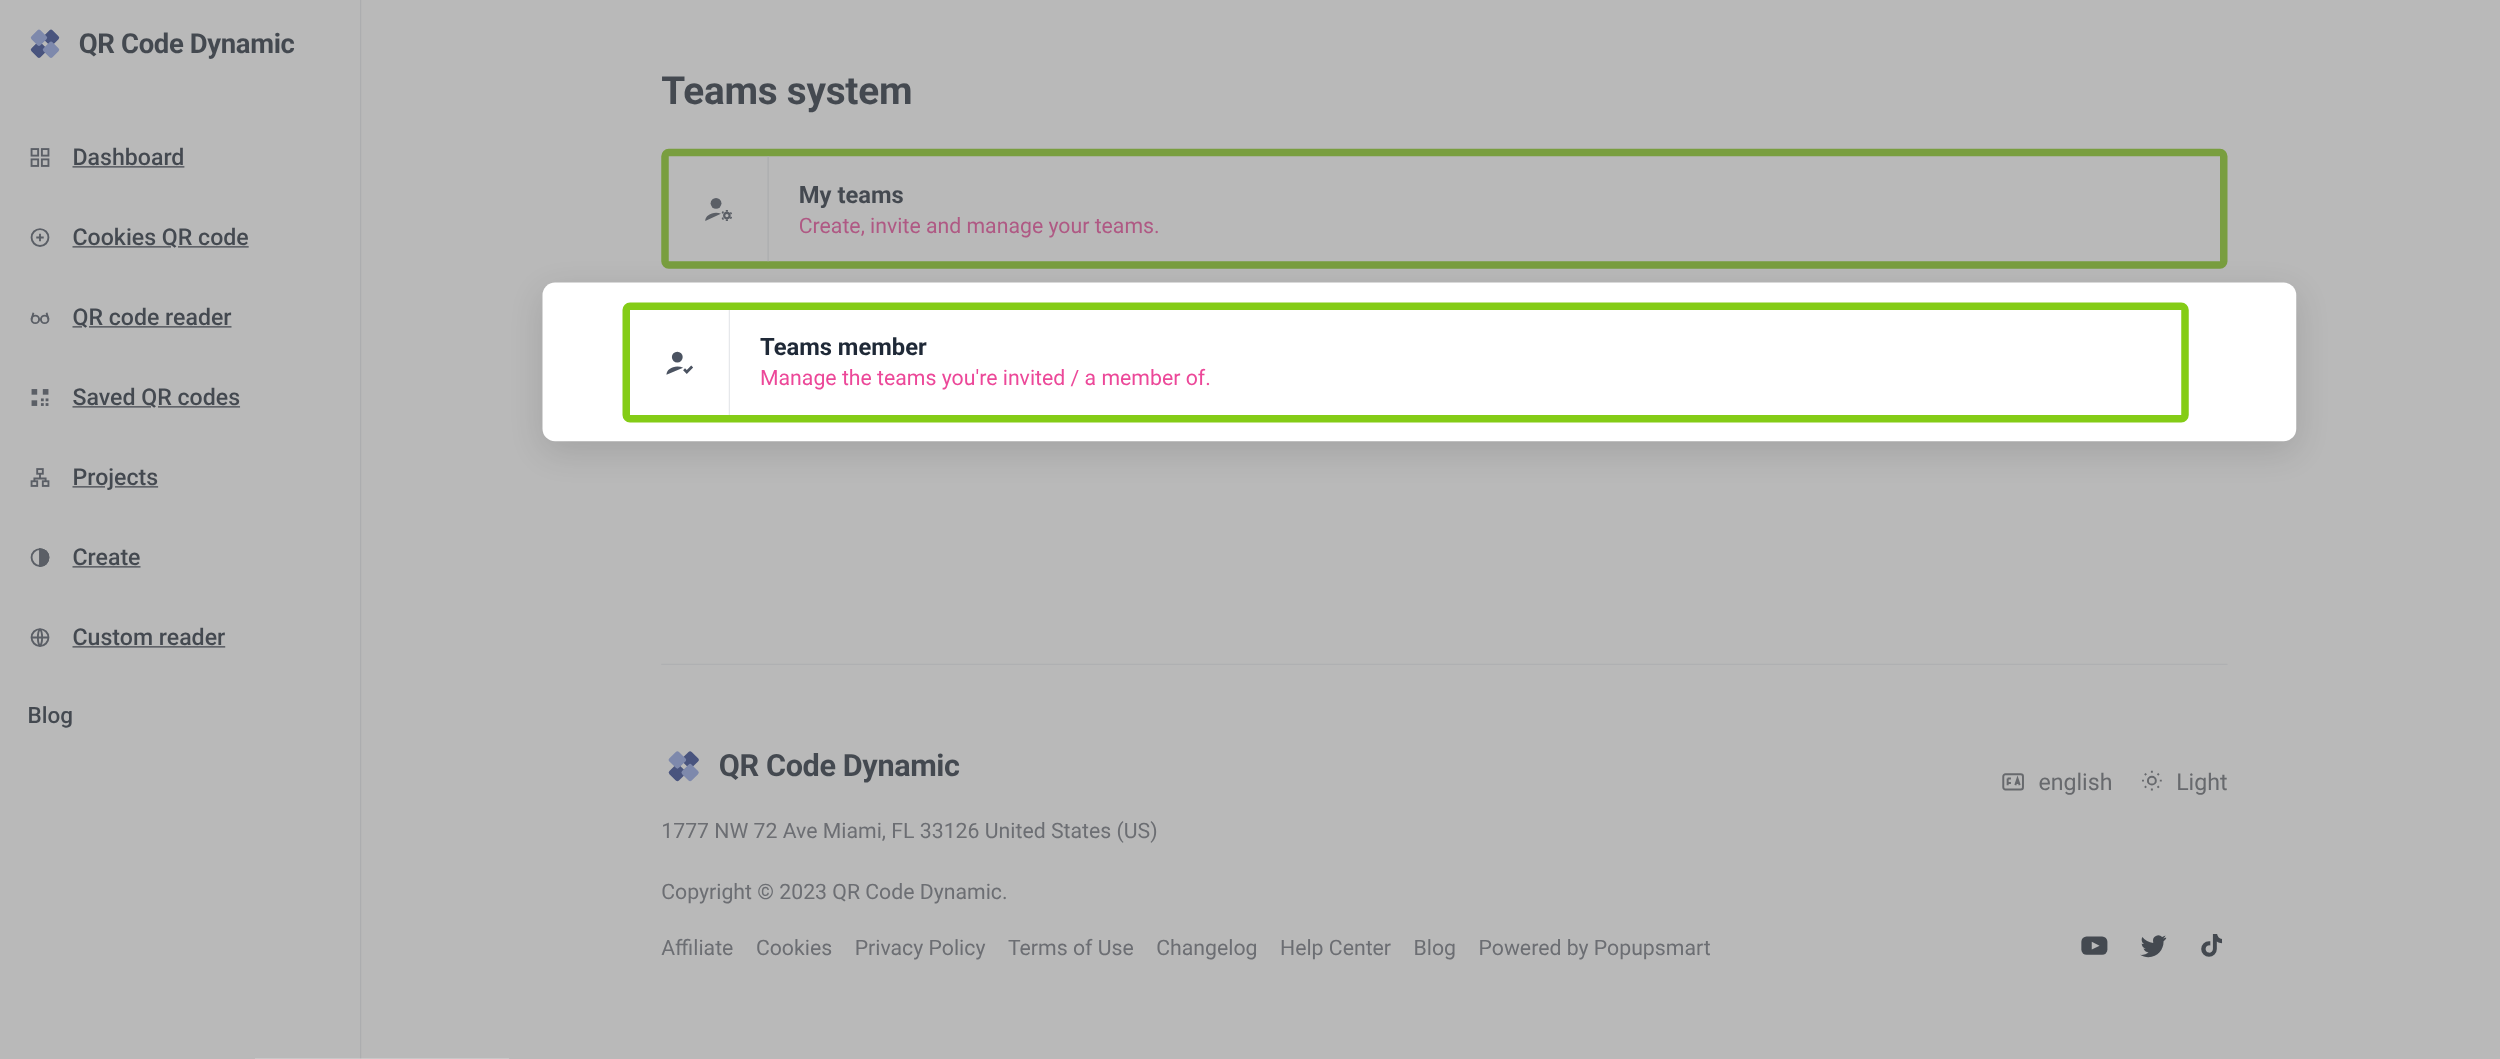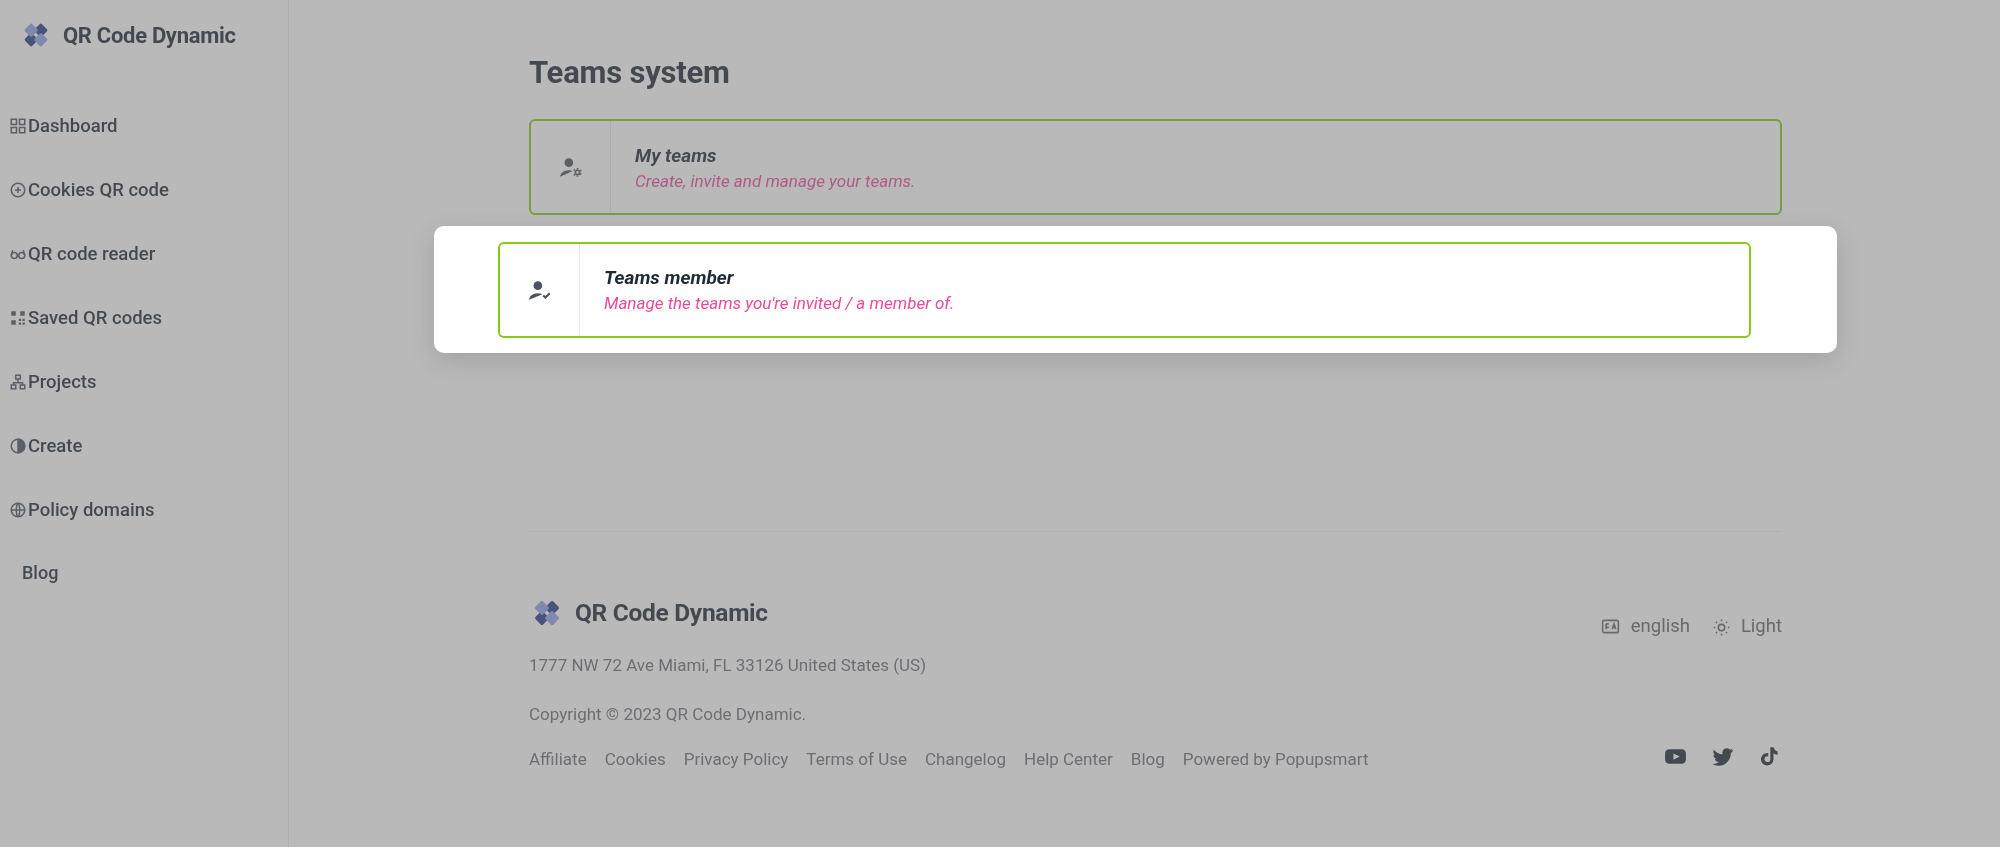--- a/index.html
+++ b/index.html
@@ -29,26 +29,27 @@
     display: inline-flex; align-items: center; justify-content: center;
   }
   .brand-name {
     font-size: 22px; font-weight: 700; letter-spacing: -0.3px;
   }
   .nav {
     display: flex; flex-direction: column;
     padding: 22px 0 0 0;
   }
   .nav-item {
-    display: flex; align-items: center; gap: 0;
-    padding: 0 0 0 8px;
+    display: flex; align-items: center; gap: 16px;
+    padding: 0 0 0 22px;
     height: 64px;
     font-size: 18.5px; font-weight: 500;
     color: #1f2937;
     cursor: pointer;
+    text-decoration: underline;
   }
   .nav-item .nav-icon {
     width: 20px; height: 20px; color: #4b5361;
     display: inline-flex; align-items: center; justify-content: center;
   }
   .blog-link {
     padding: 20px 0 0 22px;
     font-size: 18px; font-weight: 500; color: #1f2937;
     cursor: pointer;
   }
@@ -62,26 +63,25 @@
   .content {
     width: 1253px;
     margin: 0 0 0 240px;
   }
   .page-title {
     font-size: 31px; font-weight: 700; letter-spacing: -0.2px;
     margin-bottom: 28px;
   }
   .card {
     display: flex; align-items: stretch;
-    border: 2px solid #84cc16;
+    border: 6px solid #84cc16;
     border-radius: 6px;
     height: 96px;
     cursor: pointer;
     background: #ffffff;
-    font-style: italic;
   }
   .card + .card { margin-top: 30px; }
   .card-icon {
     width: 80px;
     border-right: 1px solid #e6e8eb;
     display: flex; align-items: center; justify-content: center;
     color: #4b5361;
   }
   .card-body {
     flex: 1; display: flex; flex-direction: column; justify-content: center;
@@ -103,21 +103,21 @@
   }
   .footer-brand {
     display: flex; align-items: center; gap: 10px;
   }
   .footer-brand .brand-mark { width: 36px; height: 36px; }
   .footer-brand-name { font-size: 24.5px; font-weight: 700; letter-spacing: -0.3px; }
   .footer-right-controls {
     display: flex; align-items: center; gap: 22px;
   }
   .lang-switch, .theme-switch {
-    display: flex; align-items: flex-end; gap: 10px;
+    display: flex; align-items: flex-start; gap: 10px;
     color: #62666d; cursor: pointer;
     font-size: 18.5px;
     margin-top: 27px;
   }
   .address { color: #6c7079; margin-top: 18px; }
   .copyright { color: #6c7079; margin-top: 29px; }
   .footer-links {
     display: flex; align-items: flex-end; justify-content: space-between;
     margin-top: 20px;
   }
@@ -249,21 +249,21 @@
         </span>
         <span>Create</span>
       </div>
       <div class="nav-item">
         <span class="nav-icon">
           <svg viewBox="0 0 24 24" width="18" height="18" fill="none" stroke="currentColor" stroke-width="2">
               <circle cx="12" cy="12" r="9"></circle>
               <path d="M3 12h18M12 3c3 3 3 15 0 18M12 3c-3 3-3 15 0 18"></path>
             </svg>
         </span>
-        <span>Policy domains</span>
+        <span>Custom reader</span>
       </div>
     </nav>
 
     <div class="blog-link">
       <span>Blog</span>
     </div>
   </aside>
 
   <main class="main">
     <div class="content">

